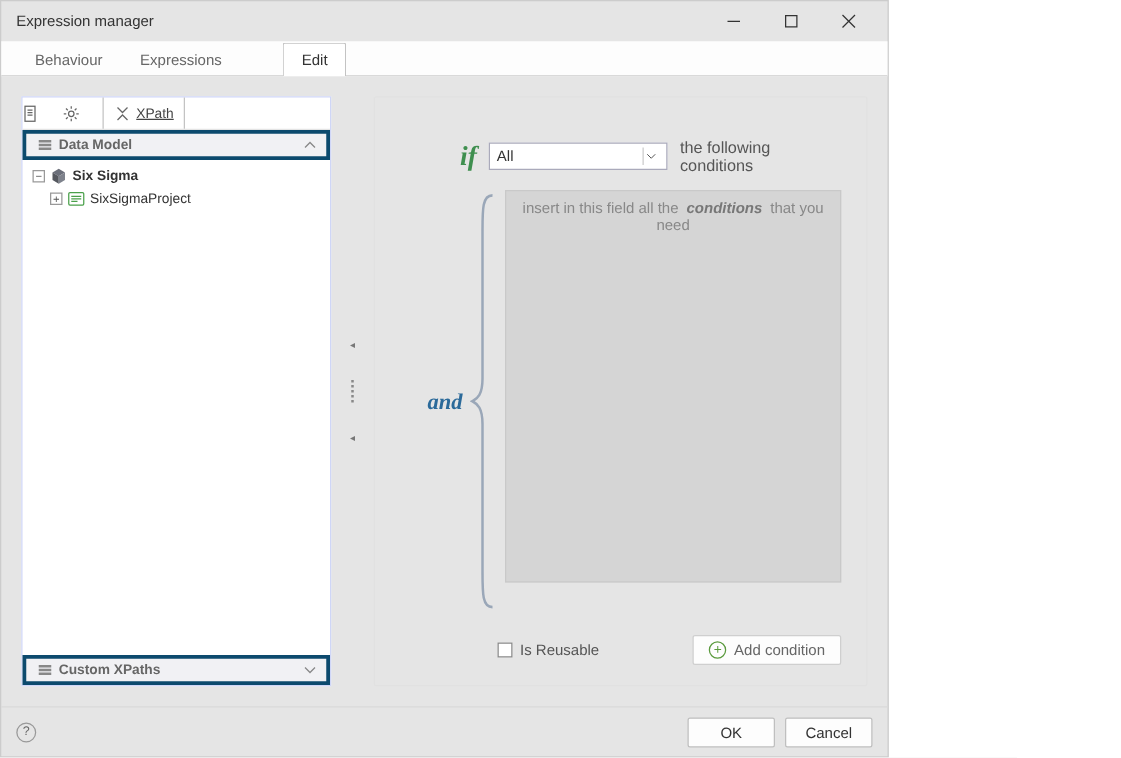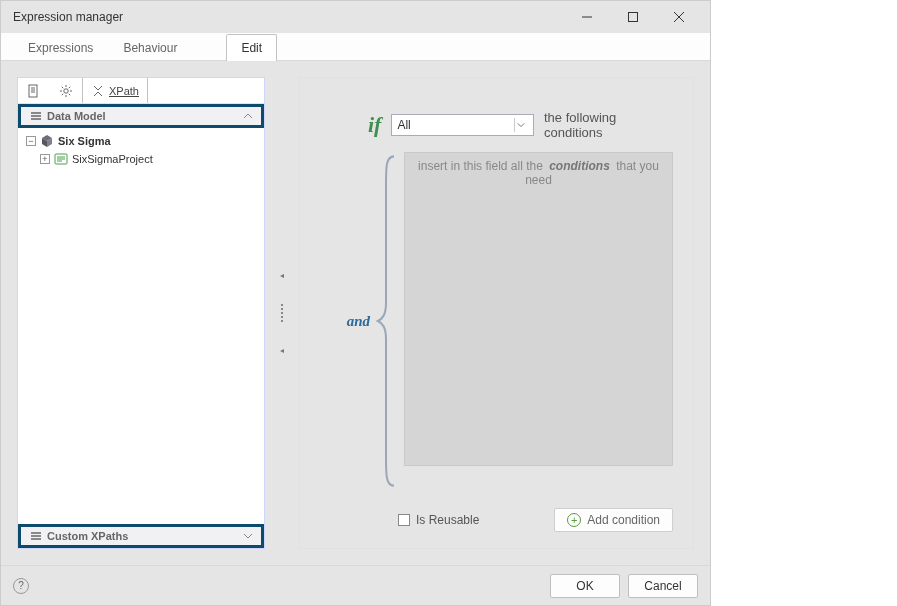--- a/index.html
+++ b/index.html
@@ -10,21 +10,21 @@
   .titlebar .winbtns { display: flex; gap: 0; }
   .titlebar .winbtn { width: 46px; height: 30px; display: flex; align-items: center; justify-content: center; cursor: pointer; }
   .titlebar .winbtn svg { width: 12px; height: 12px; }
   .tabbar { height: 28px; display: flex; align-items: flex-end; border-bottom: 1px solid #d9d9d9; padding-left: 12px; background: #fdfdfd; }
   .tab { padding: 6px 14px; font-size: 12px; color: #666; cursor: pointer; border: 1px solid transparent; border-bottom: none; position: relative; top: 1px; background: transparent; }
   .tab.active { color: #333; border-color: #c3c3c3; background: #fff; border-radius: 2px 2px 0 0; margin-left: 34px; }
   .content { flex: 1; display: flex; gap: 10px; padding: 16px; overflow: hidden; }
   
   .left { width: 248px; display: flex; flex-direction: column; border: 1px solid #cfd6f7; background: #fff; }
   .toolbar { height: 26px; border-bottom: 1px solid #e4e4e4; display: flex; align-items: stretch; }
-  .tbtn { width: 32px; display: flex; align-items: center; justify-content: center; cursor: pointer; border-right: 1px solid transparent; text-decoration: underline; }
+  .tbtn { width: 32px; display: flex; align-items: center; cursor: pointer; border-right: 1px solid transparent; text-decoration: underline; }
   .tbtn svg { width: 14px; height: 14px; }
   .tbtn.xpath { border: 1px solid #c3c3c3; border-bottom: none; border-top: none; margin: 0; padding: 0 8px; font-size: 11px; color: #444; display: flex; gap: 4px; align-items: center; width: auto; }
   .accordion-header { height: 24px; background: #f1f1f4; border: 3px solid #0c4a6e; margin: 0; display: flex; align-items: center; padding: 0 8px; cursor: pointer; }
   .accordion-header .icon { width: 14px; height: 14px; margin-right: 4px; display: flex; align-items: center; justify-content: center; }
   .accordion-header .label { font-weight: 600; color: #666; font-size: 11px; flex: 1; }
   .accordion-header .chev { width: 10px; height: 10px; }
   .tree { flex: 1; overflow: auto; padding: 4px 0; }
   .tree-node { display: flex; align-items: center; height: 18px; font-size: 11px; padding-left: 8px; cursor: pointer; }
   .tree-node .expander { width: 10px; height: 10px; border: 1px solid #999; display: flex; align-items: center; justify-content: center; font-size: 9px; line-height: 1; color: #555; margin-right: 4px; }
   .tree-node .node-icon { width: 14px; height: 14px; margin-right: 4px; display: inline-flex; align-items: center; justify-content: center; }
@@ -38,21 +38,21 @@
   .splitter .arrow { font-size: 8px; color: #777; cursor: pointer; }
   
   .right { flex: 1; border: 1px solid #e1e1e1; border-radius: 2px; padding: 16px 20px; display: flex; flex-direction: column; position: relative; }
   .if-row { display: flex; align-items: center; gap: 10px; margin-bottom: 12px; margin-left: 48px; margin-top: 16px; }
   .kw-if { font-family: Georgia, serif; font-style: italic; font-weight: bold; color: #3f8f4f; font-size: 22px; }
   .select-all { width: 148px; height: 22px; border: 1px solid #aab; background: #fff; display: flex; align-items: center; padding: 0 5px; font-size: 12px; cursor: pointer; position: relative; }
   .select-all .dd { margin-left: auto; width: 14px; height: 14px; border-left: 1px solid #ccc; display: flex; align-items: center; justify-content: center; }
   .following { color: #555; font-size: 13px; }
   .and-block { display: flex; flex: 1; gap: 6px; align-items: stretch; min-height: 0; }
   .kw-and-col { width: 50px; display: flex; align-items: center; justify-content: flex-end; }
-  .kw-and { font-family: Georgia, serif; font-style: italic; font-weight: bold; color: #2b6a9a; font-size: 15px; }
+  .kw-and { font-family: Georgia, serif; font-style: italic; font-weight: bold; color: #2b6a9a; font-size: 18px; }
   .brace-col { width: 22px; position: relative; }
   .brace-col svg { width: 100%; height: 100%; }
   .cond-area { flex: 1; background: #d5d5d5; border: 1px solid #c9c9c9; position: relative; max-height: 314px; }
   .hint { text-align: center; padding: 6px 0 0; font-size: 12px; }
   .hint .t1 { color: #888; }
   .hint .t2 { color: #777; font-style: italic; font-weight: 600; margin: 0 3px; }
   .cond-row { margin: 0 12px 0 2px; height: 20px; background: #fefefe; border: 1px solid #e6e6e6; display: flex; align-items: center; font-size: 11px; padding: 0 6px; gap: 12px; }
   .cond-row .grip { width: 8px; height: 10px; cursor: grab; }
   .cond-row .expr { color: #2e8b2e; }
   .cond-row .op   { color: #2b6a9a; }
@@ -89,22 +89,22 @@
       <div class="winbtn">
         <svg viewBox="0 0 12 12">
             <line x1="1" y1="1" x2="11" y2="11" stroke="#333" stroke-width="1"></line>
             <line x1="11" y1="1" x2="1" y2="11" stroke="#333" stroke-width="1"></line>
           </svg>
       </div>
     </div>
   </div>
 
   <div class="tabbar">
+    <div class="tab">Behaviour</div>
     <div class="tab">Expressions</div>
-    <div class="tab">Behaviour</div>
     <div class="tab active">Edit</div>
   </div>
 
   <div class="content">
     <div class="left">
       <div class="toolbar">
         <div class="tbtn">
           <svg viewBox="0 0 14 14">
               <rect x="2" y="1" width="8" height="12" fill="none" stroke="#666"></rect>
               <line x1="4" y1="4" x2="8" y2="4" stroke="#666"></line>

